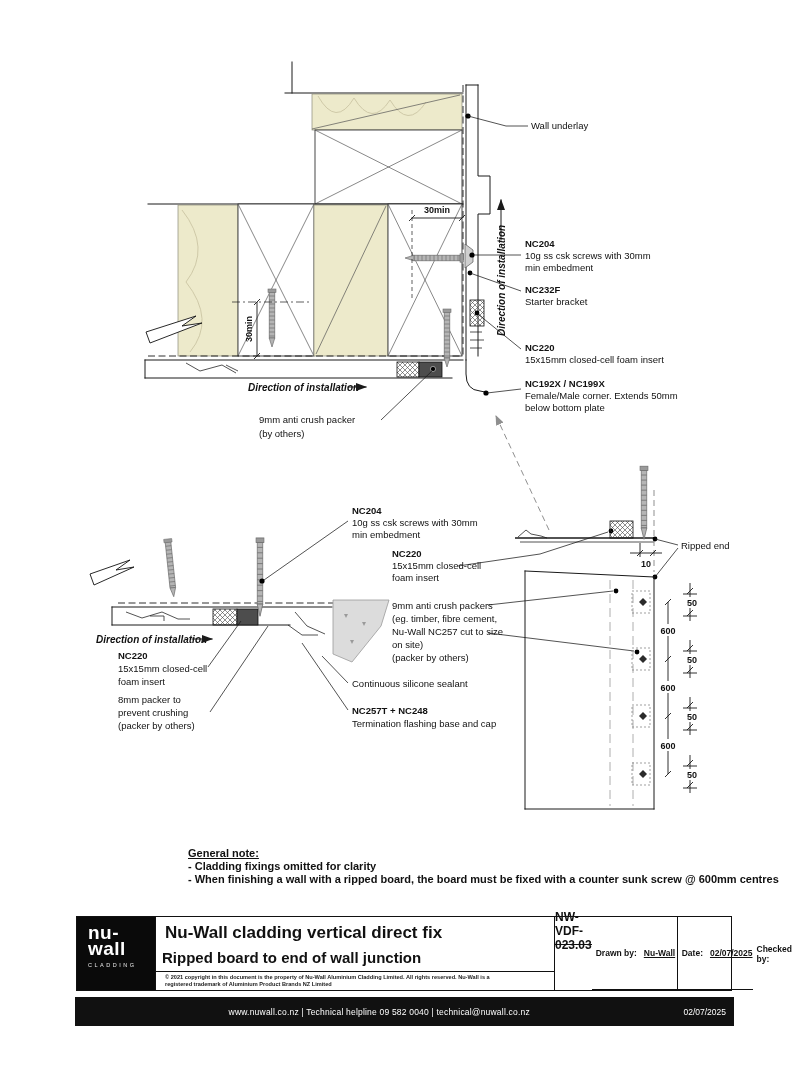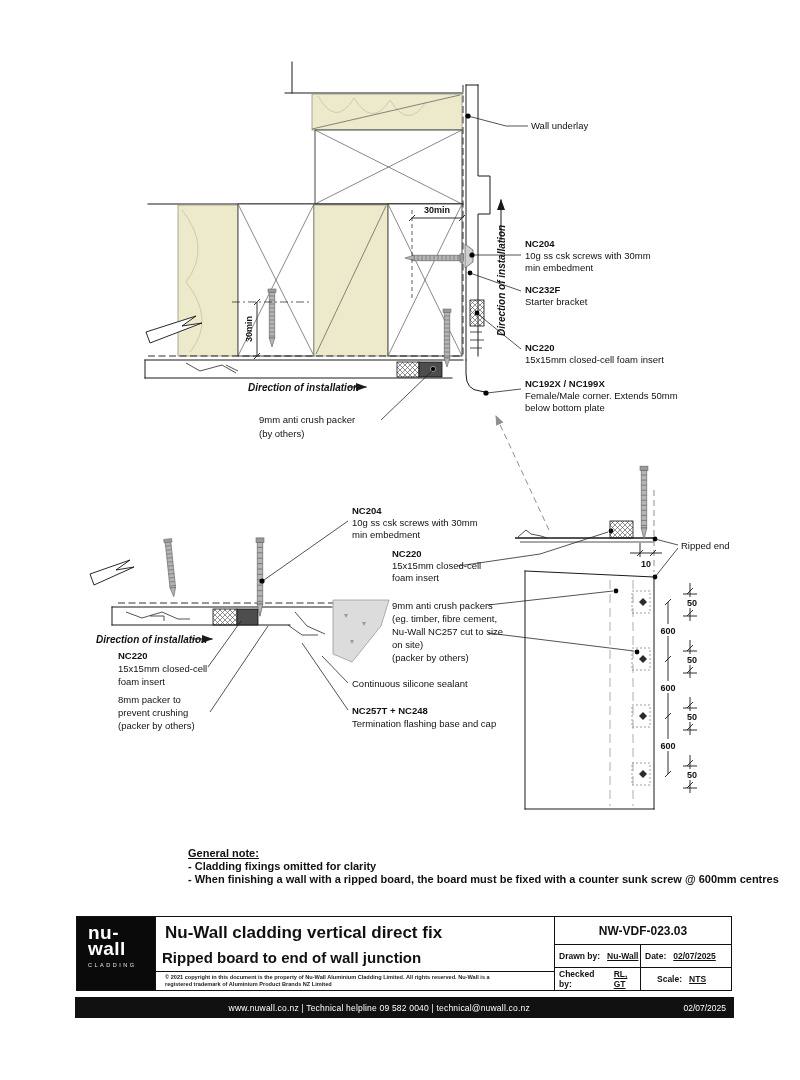--- a/index.html
+++ b/index.html
@@ -29,30 +29,30 @@
   .tblock{position:absolute;left:76px;top:916px;width:656px;height:75px;border:1.3px solid #111;
           display:flex;box-sizing:border-box;background:#fff;}
   .tb-logo{width:78px;background:#0a0a0a;color:#fff;box-sizing:border-box;padding:8px 0 0 11px;}
   .tb-logo .l1{font-size:19px;font-weight:bold;line-height:16px;letter-spacing:0.5px;}
   .tb-logo .ls{font-size:5.5px;letter-spacing:2.5px;margin-top:5px;color:#e8e8e8;}
   .tb-main{flex:1;border-left:1.3px solid #111;border-right:1.3px solid #111;display:flex;flex-direction:column;box-sizing:border-box;}
   .tb-title{font-size:17px;font-weight:bold;color:#111;padding:6px 0 0 9px;}
   .tb-sub{font-size:15px;font-weight:bold;color:#111;padding:6px 0 0 6px;}
   .tb-copy{margin-top:auto;border-top:1px solid #111;font-size:5.6px;font-weight:bold;color:#222;
            padding:2px 4px 2px 9px;line-height:7px;}
-  .tb-right{width:176px;display:flex;flex-direction:column;box-sizing:border-box;font-size:8.5px;color:#111;}
+  .tb-right{width:176px;display:flex;flex-direction:row;box-sizing:border-box;font-size:8.5px;color:#111;}
   .tb-doc{height:27px;display:flex;align-items:center;justify-content:center;font-size:12px;font-weight:bold;border-bottom:1px solid #111;}
   .tb-row{flex:1;display:flex;border-bottom:1px solid #111;}
   .tb-row:last-child{border-bottom:none;gap:12px;}
   .tb-cell{display:flex;align-items:center;padding-left:4px;box-sizing:border-box;font-weight:bold;}
   .tb-cell.cl{width:86px;border-right:1px solid #111;}
   .tb-cell.cr{flex:1;}
   .tb-cell .v{margin-left:7px;font-weight:bold;text-decoration:underline;}
   
-  .footer{position:absolute;left:75px;top:997px;width:659px;height:21px;background:#111;color:#fff;
+  .footer{position:absolute;left:75px;top:997px;width:659px;height:29px;background:#111;color:#fff;
           display:flex;align-items:center;font-size:8.5px;}
   .f-info{flex:1;text-align:center;letter-spacing:0.2px;}
   .f-date{padding-right:8px;}
 </style>
 </head>
 <body>
 
 <div class="sheet">
 
 <svg width="800" height="840" viewBox="0 0 800 840">

